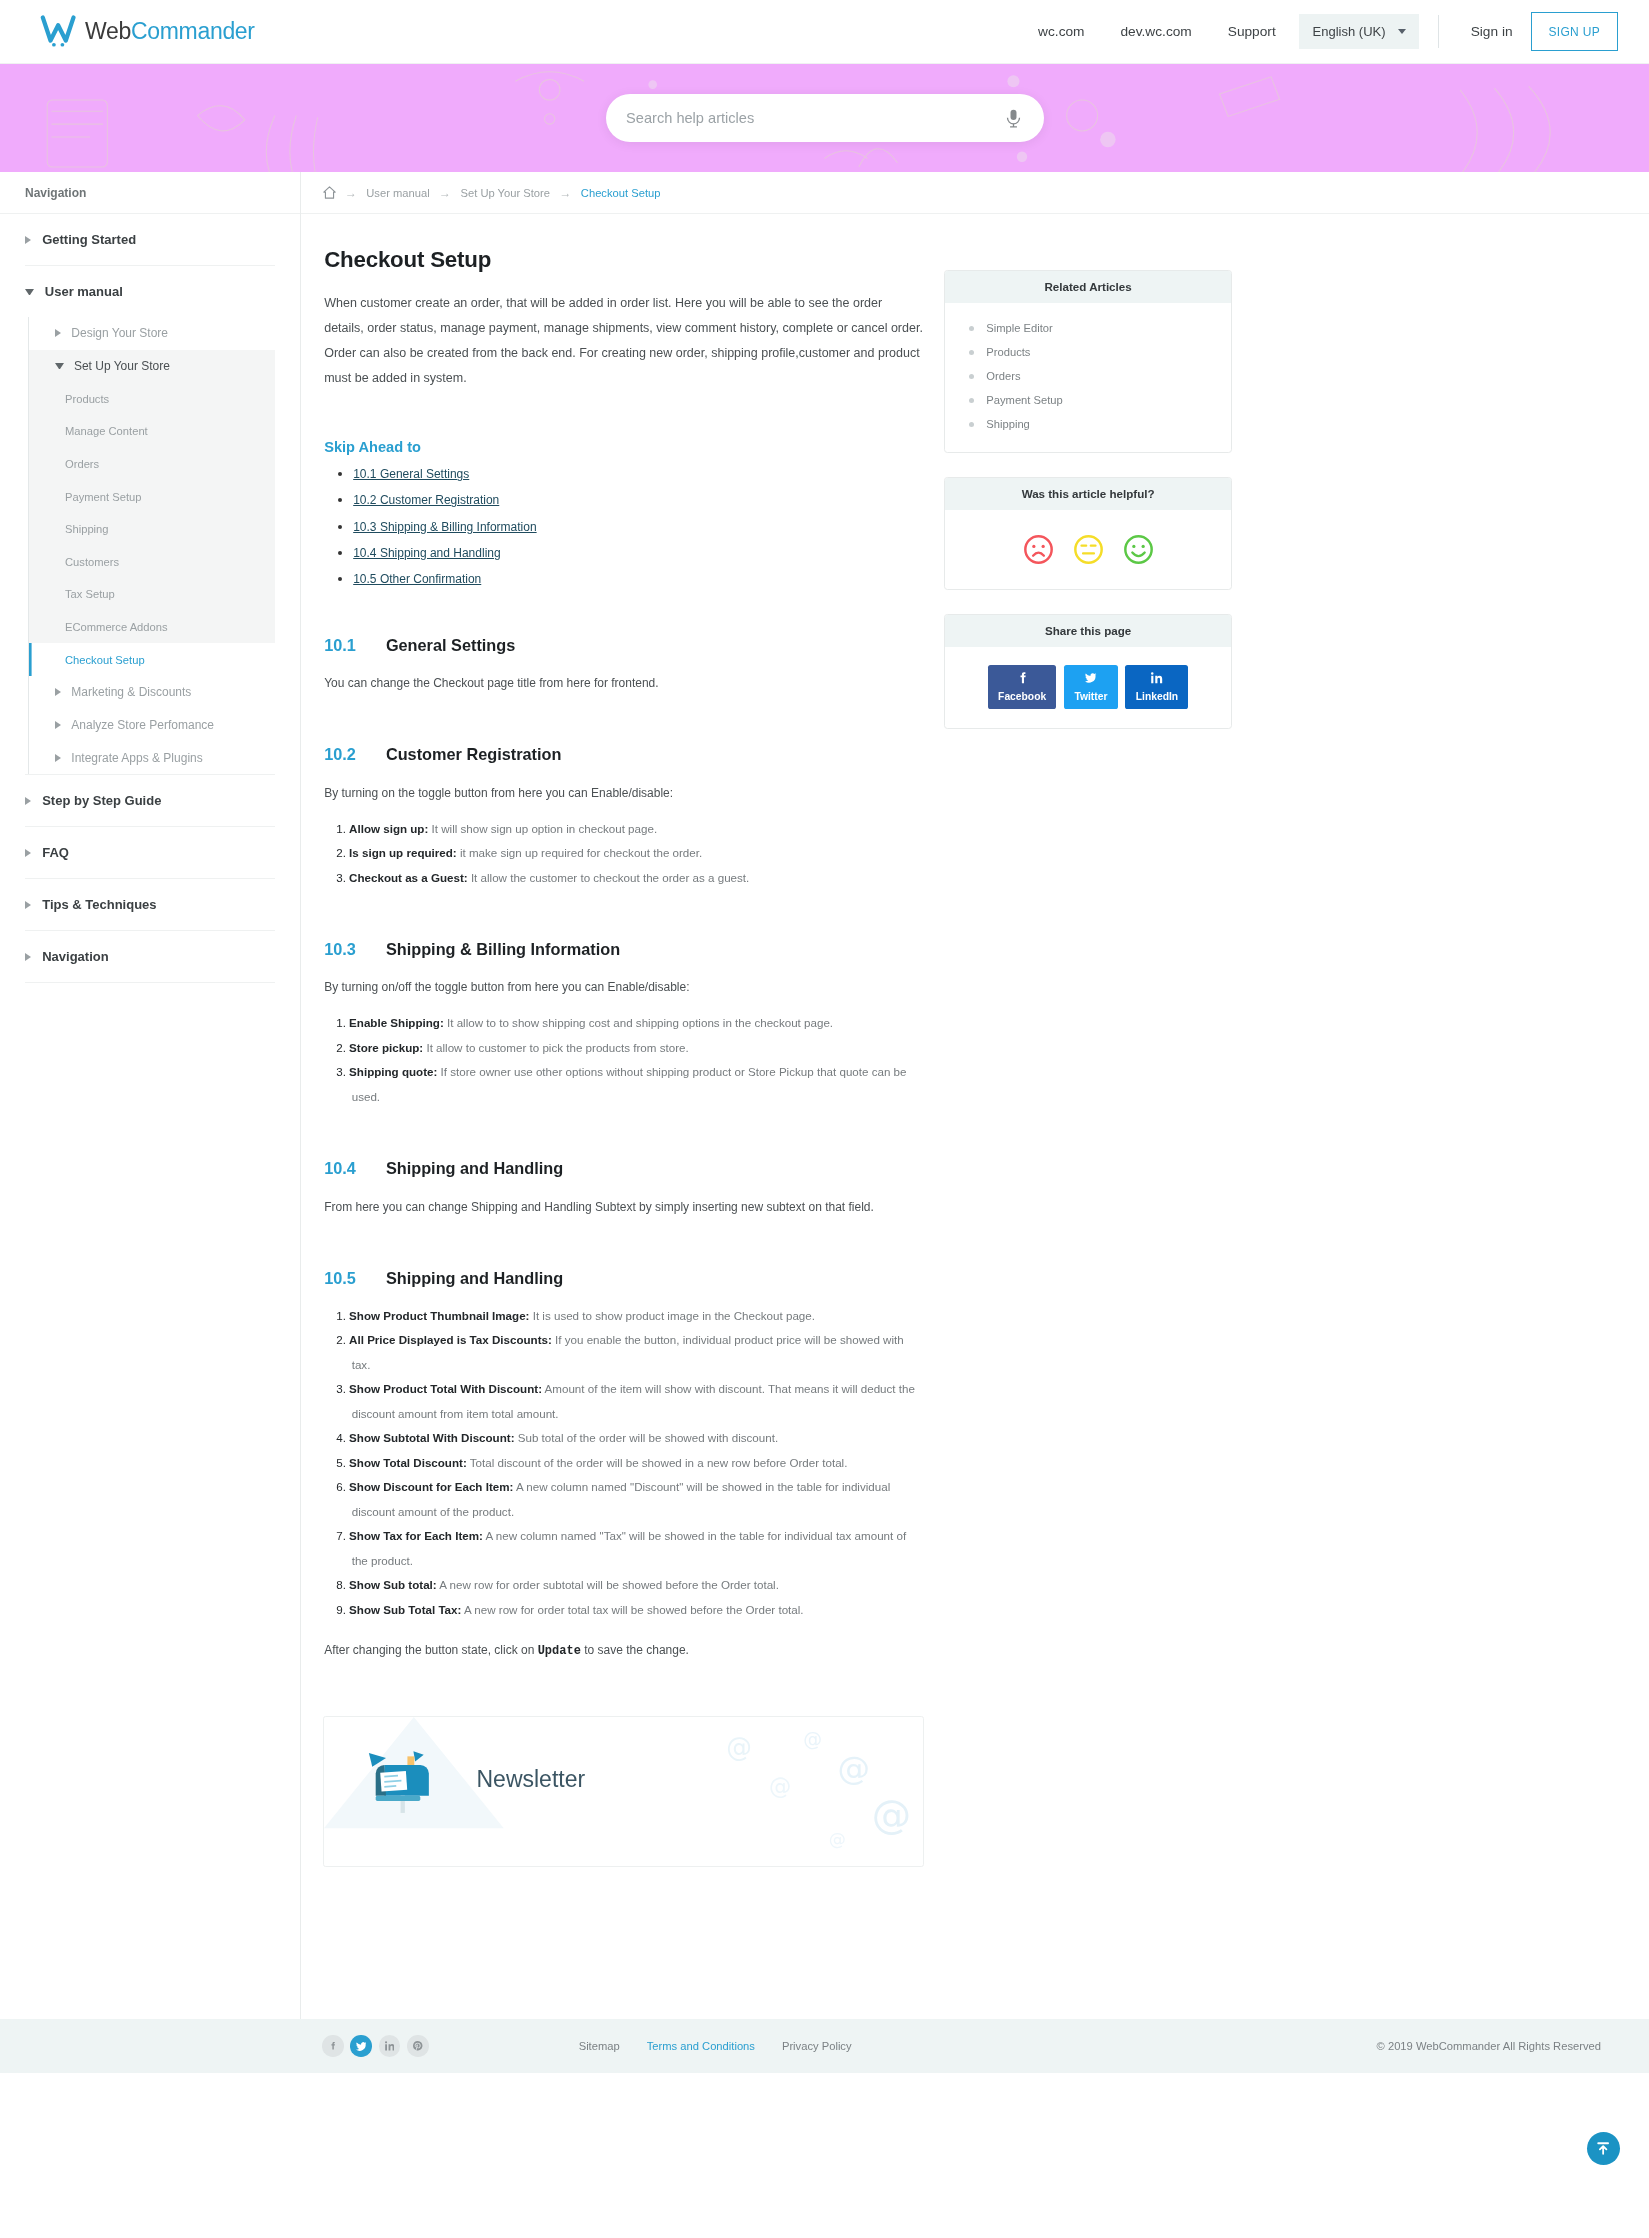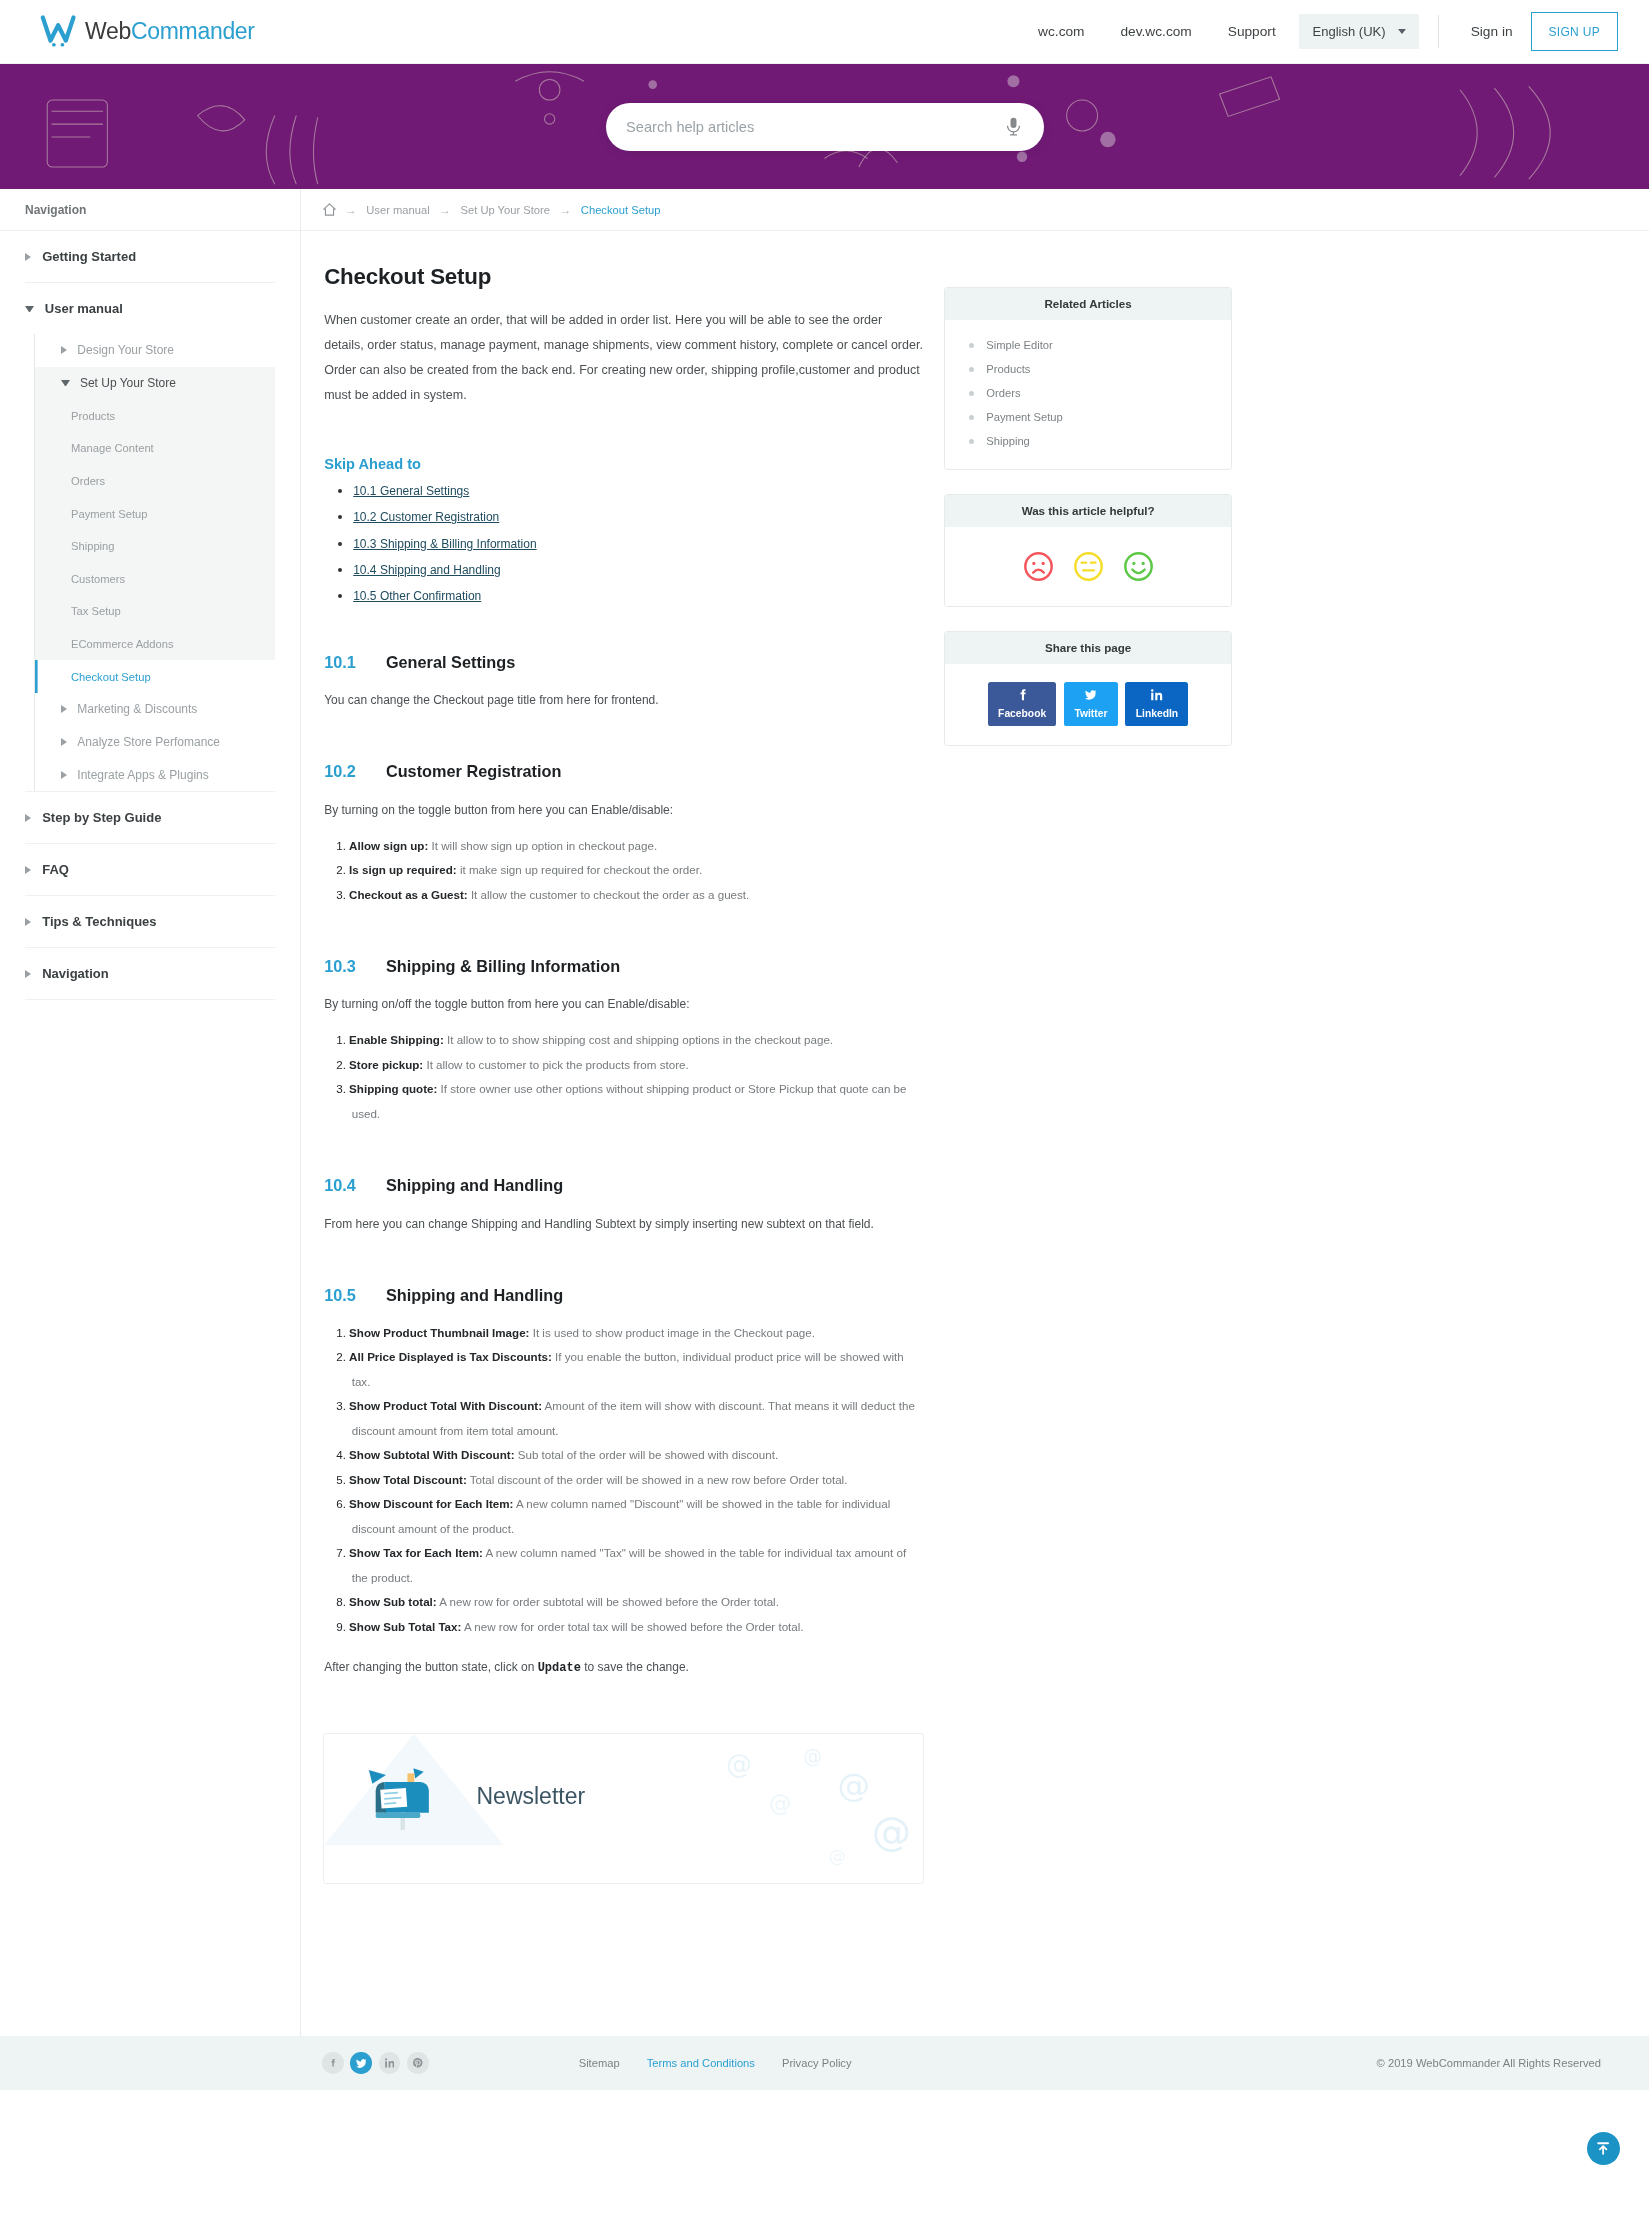--- a/index.html
+++ b/index.html
@@ -45,21 +45,21 @@
   .divider-v { width: 0.9px; height: 33px; background: #dfe4e6; margin: 0 13.7px; }
   .signin { color: #3e4346; font-size: 13.7px; padding: 0 15.5px; text-decoration: none; }
   .signup-btn {
     border: 0.9px solid #2a9fd0; color: #2a9fd0; background: #fff;
     font-size: 12px; letter-spacing: 0.3px; padding: 11.2px 17px;
     cursor: pointer; font-family: inherit;
   }
 
   
   .hero {
-    height: 125px; background: #701a75; position: relative; overflow: hidden;
+    height: 108px; background: #f0abfc; position: relative; overflow: hidden;
     display: flex; align-items: center; justify-content: center;
   }
   .hero-deco { position: absolute; inset: 0; opacity: .5; pointer-events: none; }
   .search-wrap {
     width: 438px; height: 48px; background: #fff; border-radius: 26px;
     box-shadow: 0 1.7px 12px rgba(0,0,0,.07);
     display: flex; align-items: center; padding: 0 20.6px; position: relative; z-index: 2;
   }
   .search-input {
     flex: 1; border: 0; outline: 0; font-size: 14.6px; color: #60676b;
@@ -91,21 +91,21 @@
   .tri-r {
     width: 0; height: 0; border-top: 4.3px solid transparent;
     border-bottom: 4.3px solid transparent; border-left: 6px solid #9aa0a3;
     flex: 0 0 6px;
   }
   .tri-d {
     width: 0; height: 0; border-left: 4.3px solid transparent;
     border-right: 4.3px solid transparent; border-top: 6px solid #60676a;
     flex: 0 0 8.6px;
   }
-  .sub-list { border-left: 1.7px solid #e4e8e9; margin-left: 9px; }
+  .sub-list { border-left: 1.7px solid #e4e8e9; margin-left: 3px; }
   .sub-item {
     display: flex; align-items: center; gap: 10.3px;
     padding: 9.4px 0 9.4px 26px; font-size: 12px; color: #9aa0a3; cursor: pointer;
   }
   .sub-item.open { background: #f4f5f5; color: #4a4f52; }
   .leaf-list { background: #f4f5f5; }
   .leaf {
     padding: 10.3px 0 10.3px 36px; font-size: 11.2px; color: #9aa0a3; cursor: pointer;
   }
   .leaf.active {

